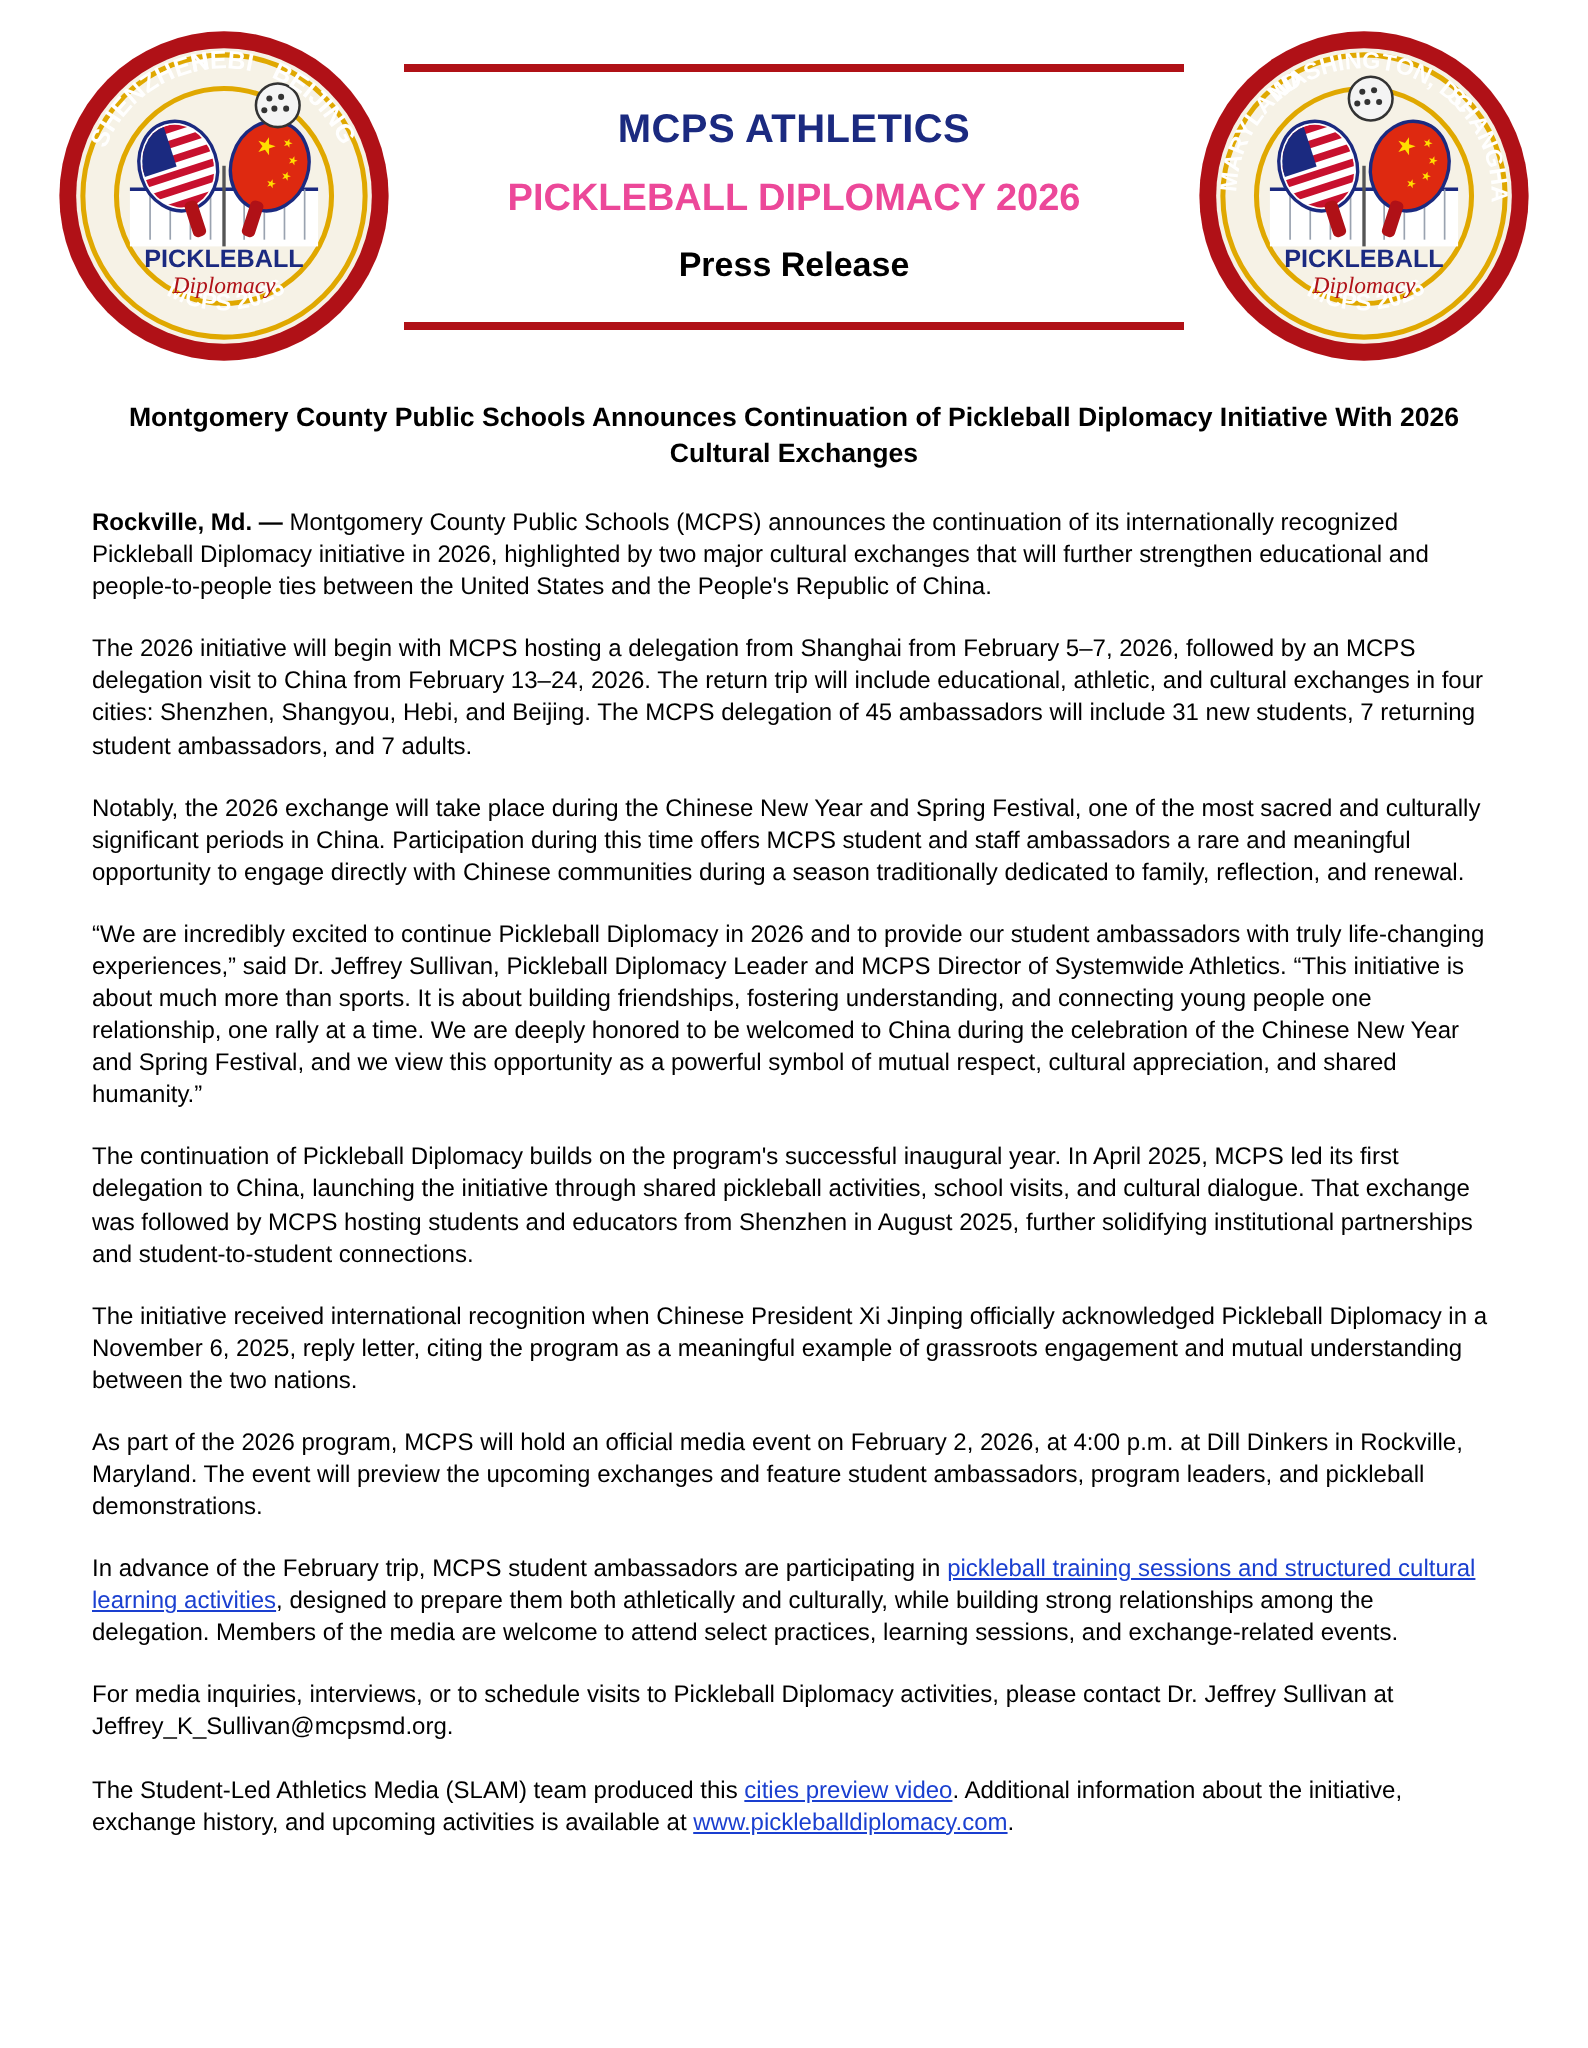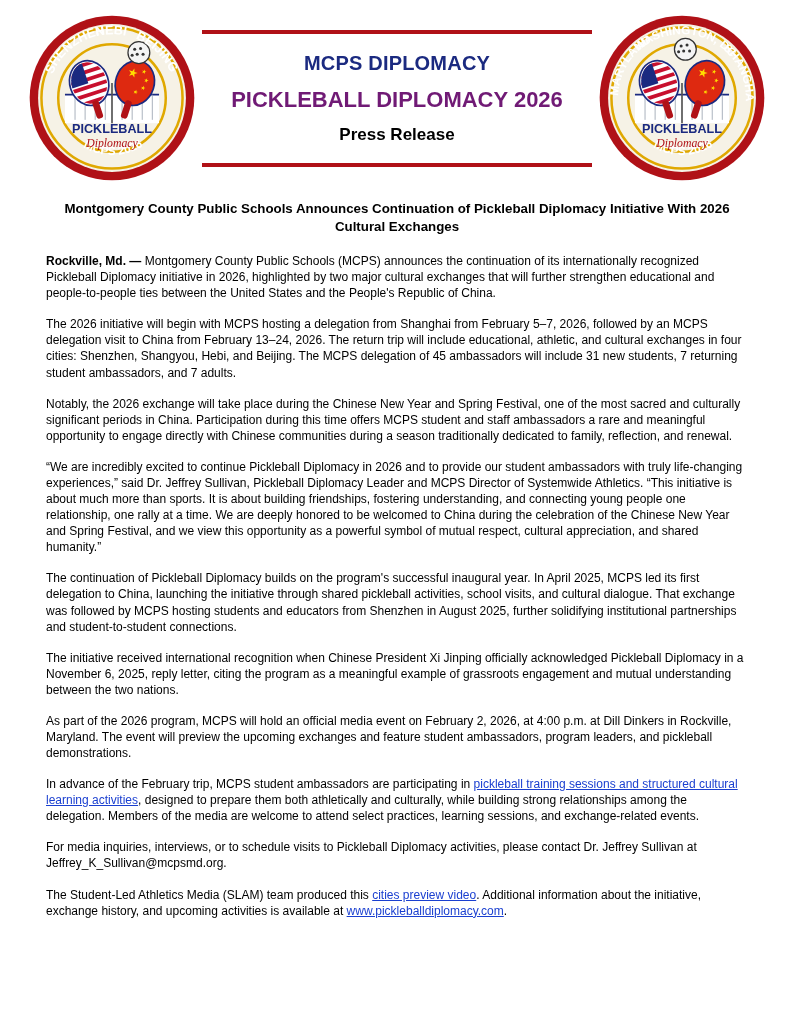--- a/index.html
+++ b/index.html
@@ -50,23 +50,23 @@
   .rule.top { margin-bottom: 18px; }
   .rule.bottom { margin-top: 18px; }
   .title-1 {
     font-size: 20px;
     font-weight: bold;
     color: #1b2a80;
     letter-spacing: 0.2px;
     margin: 0 0 12px 0;
   }
   .title-2 {
-    font-size: 22px;
+    font-size: 19px;
     font-weight: bold;
-    color: #701a75;
+    color: #ec4899;
     margin: 0 0 12px 0;
   }
   .title-3 {
     font-size: 17px;
     font-weight: bold;
     color: #000000;
     margin: 0;
   }
 
   
@@ -183,21 +183,21 @@
         <text font-family="Liberation Sans, sans-serif" font-size="14" font-weight="bold" fill="#ffffff">
           <textPath href="#arcBotL" startOffset="33%">MCPS 2026</textPath>
         </text>
         <text x="100" y="142" text-anchor="middle" font-family="Liberation Sans, sans-serif" font-size="15" font-weight="bold" fill="#1b2a80">PICKLEBALL</text>
         <text x="100" y="158" text-anchor="middle" font-family="Liberation Serif, serif" font-size="14" font-style="italic" fill="#b01117">Diplomacy</text>
       </svg>
     </div>
 
     <div class="header-center">
       <div class="rule top"></div>
-      <div class="title-1">MCPS DIPLOMACY</div>
+      <div class="title-1">MCPS ATHLETICS</div>
       <div class="title-2">PICKLEBALL DIPLOMACY 2026</div>
       <div class="title-3">Press Release</div>
       <div class="rule bottom"></div>
     </div>
 
     <div class="logo">
       <svg viewBox="0 0 200 200" xmlns="http://www.w3.org/2000/svg">
         <defs>
           <path id="arcTopR" d="M 24 100 A 76 76 0 0 1 176 100"></path>
           <path id="arcBotR" d="M 32 100 A 68 68 0 0 0 168 100"></path>

